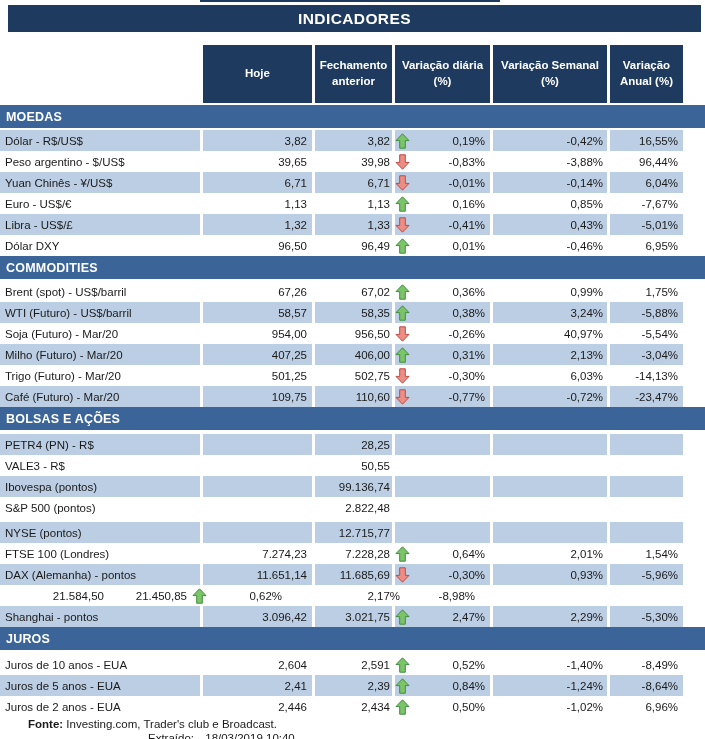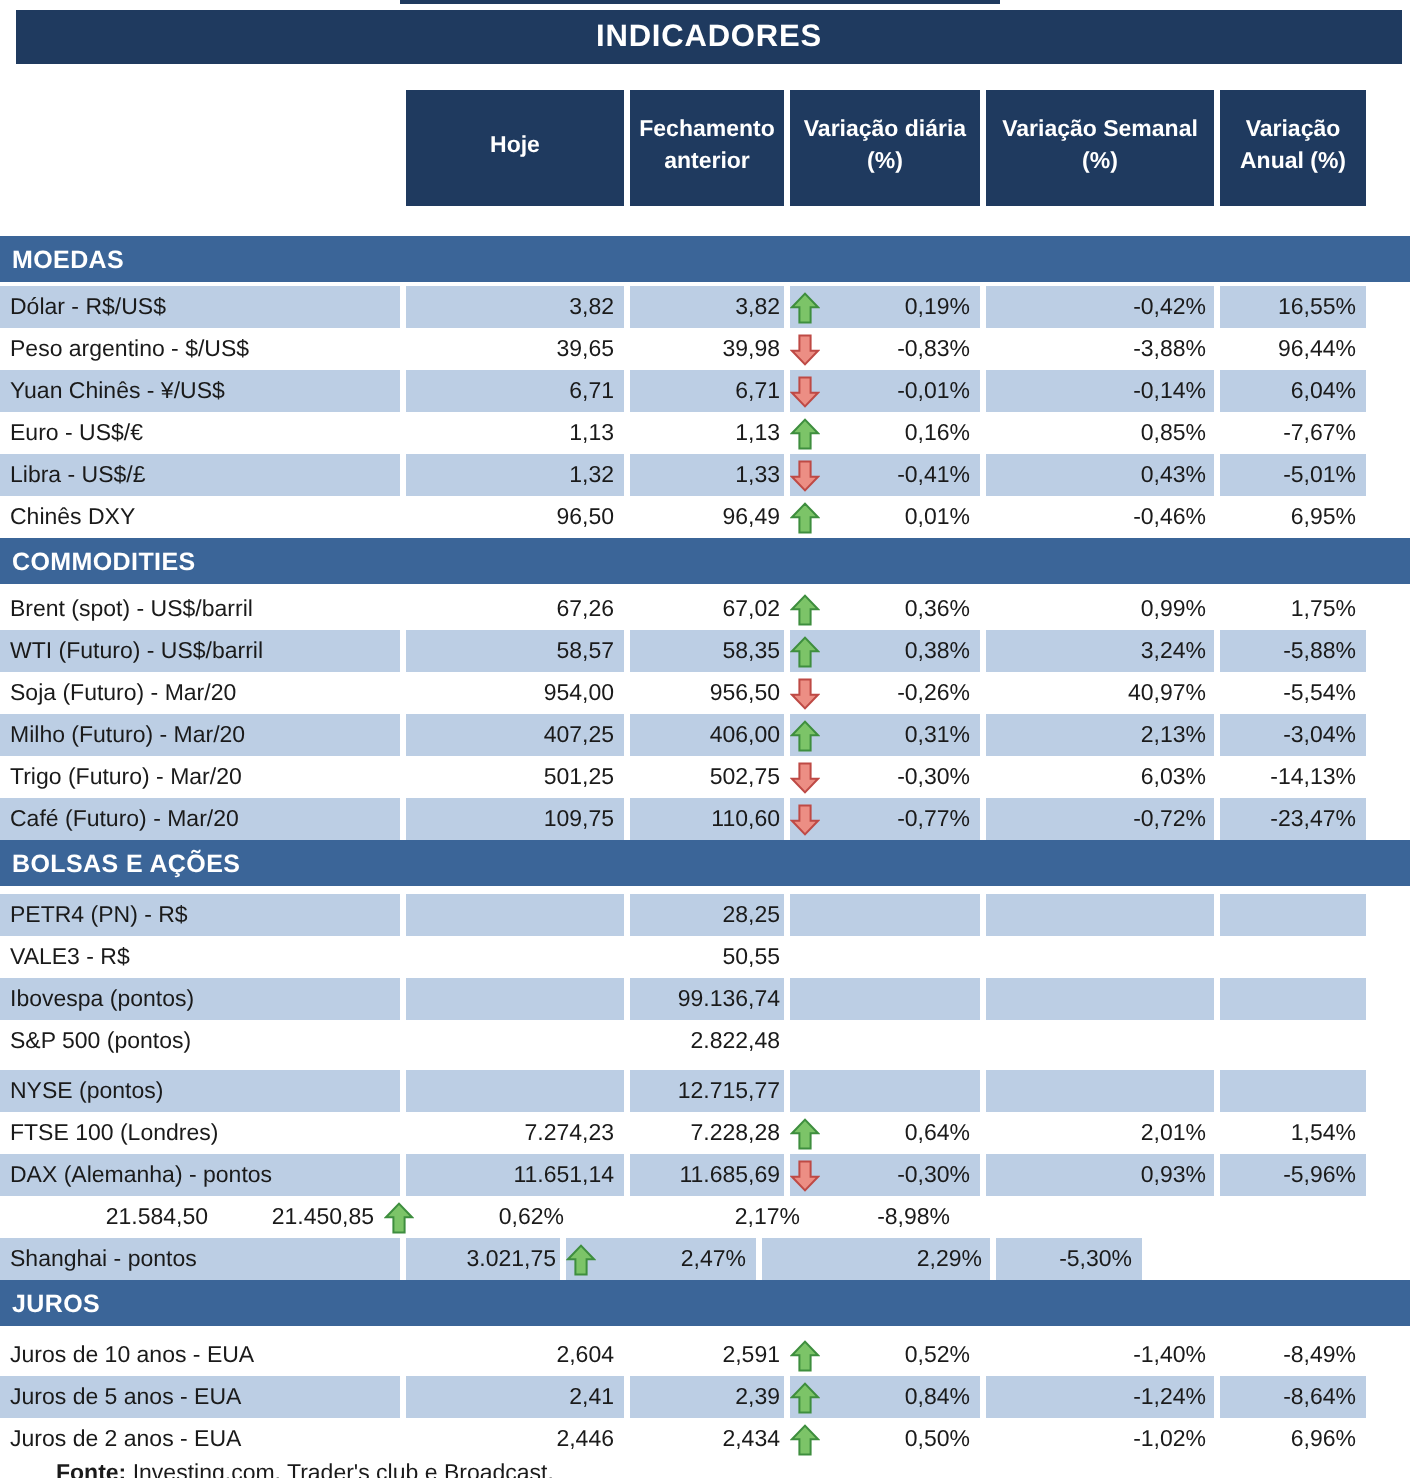--- a/index.html
+++ b/index.html
@@ -12,21 +12,21 @@
   .table-wrap { margin-top: 13px; }
   .row { display: flex; gap: 3px; }
   .cell { height: 21px; display: flex; align-items: center; font-size: 11.5px;
     white-space: nowrap; overflow: hidden; }
   .c-label   { width: 200px; padding-left: 5px; justify-content: flex-start; }
   .c-hoje    { width: 109px; justify-content: flex-end; padding-right: 5px; }
   .c-fech    { width: 77px;  justify-content: flex-end; padding-right: 2px; }
   .c-diaria  { width: 95px;  justify-content: space-between; padding-right: 5px; }
   .c-semanal { width: 114px; justify-content: flex-end; padding-right: 4px; }
   .c-anual   { width: 73px;  justify-content: flex-end; padding-right: 5px; }
-  .header-row { margin-bottom: 15px; }
+  .header-row { margin-bottom: 2px; }
   .hcell { height: 58px; background: #1f3a5f; color: #fff; font-weight: bold;
     font-size: 11.5px; line-height: 1.35; display: flex; align-items: center;
     justify-content: center; text-align: center; white-space: normal; padding: 0 2px; }
   .header-spacer { height: 58px; width: 200px; background: transparent; }
   .band { height: 23px; background: #3b6598; color: #fff; font-weight: bold;
     font-size: 12.5px; display: flex; align-items: center; padding-left: 6px;
     letter-spacing: .2px; margin-bottom: 2px; }
   .band.big-gap { margin-bottom: 4px; }
   .shaded .cell { background: #bccee4; }
   .gap-after { margin-bottom: 4px; }
@@ -127,21 +127,21 @@
             <svg width="15" height="16" viewBox="0 0 15 16">
               <path d="M7.5 15.2 L1 8.4 L4.7 8.4 L4.7 0.8 L10.3 0.8 L10.3 8.4 L14 8.4 Z" fill="#ec8e84" stroke="#be4a45" stroke-width="1"></path>
             </svg>
           </span>
           <span>-0,41%</span>
         </div>
         <div class="cell c-semanal">0,43%</div>
         <div class="cell c-anual">-5,01%</div>
       </div>
       <div class="row">
-        <div class="cell c-label">Chinês DXY</div>
+        <div class="cell c-label">Dólar DXY</div>
         <div class="cell c-hoje">96,50</div>
         <div class="cell c-fech">96,49</div>
         <div class="cell c-diaria">
           <span class="arrow">
             <svg width="15" height="16" viewBox="0 0 15 16">
               <path d="M7.5 0.8 L14 7.6 L10.3 7.6 L10.3 15.2 L4.7 15.2 L4.7 7.6 L1 7.6 Z" fill="#7cc468" stroke="#3e8e3e" stroke-width="1"></path>
             </svg>
           </span>
           <span>0,01%</span>
         </div>
@@ -338,20 +338,21 @@
               <path d="M7.5 0.8 L14 7.6 L10.3 7.6 L10.3 15.2 L4.7 15.2 L4.7 7.6 L1 7.6 Z" fill="#7cc468" stroke="#3e8e3e" stroke-width="1"></path>
             </svg>
           </span>
           <span>0,62%</span>
         </div>
         <div class="cell c-semanal">2,17%</div>
         <div class="cell c-anual">-8,98%</div>
       </div>
       <div class="row shaded">
         <div class="cell c-label">Shanghai - pontos</div>
+        <div class="cell c-hoje">3.096,42</div>
         <div class="cell c-fech">3.021,75</div>
         <div class="cell c-diaria">
           <span class="arrow">
             <svg width="15" height="16" viewBox="0 0 15 16">
               <path d="M7.5 0.8 L14 7.6 L10.3 7.6 L10.3 15.2 L4.7 15.2 L4.7 7.6 L1 7.6 Z" fill="#7cc468" stroke="#3e8e3e" stroke-width="1"></path>
             </svg>
           </span>
           <span>2,47%</span>
         </div>
         <div class="cell c-semanal">2,29%</div>

